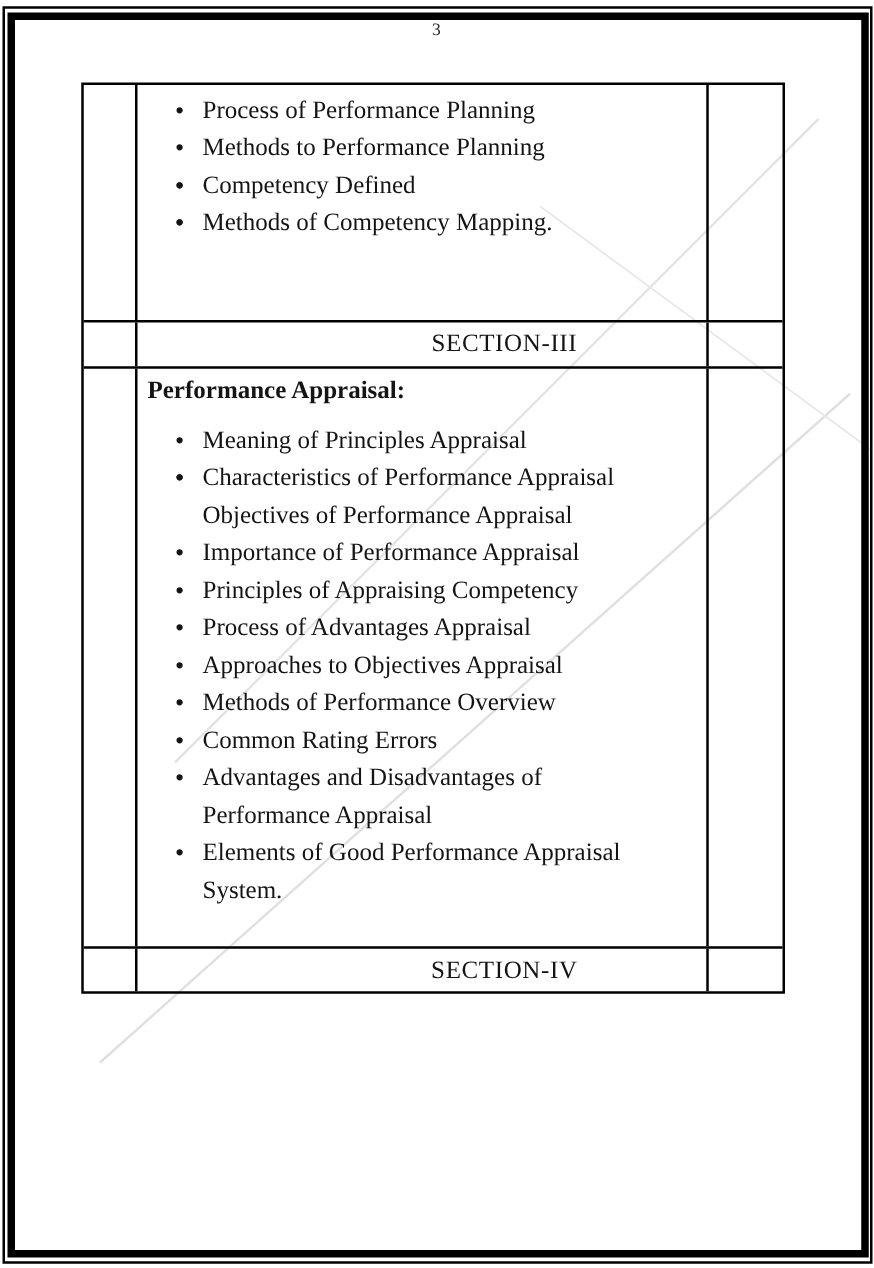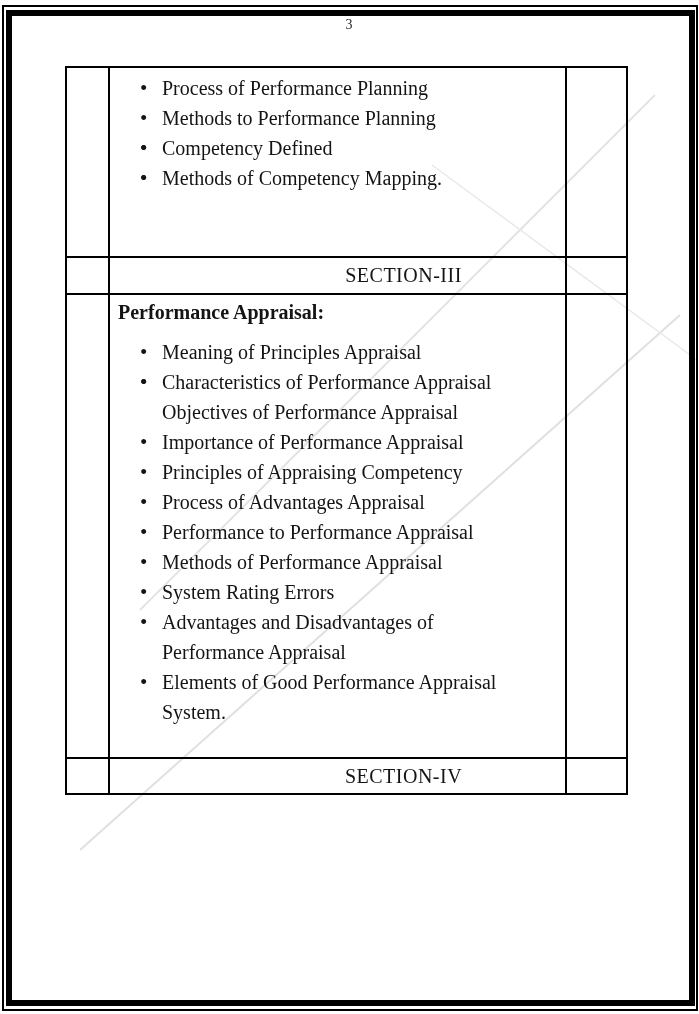--- a/index.html
+++ b/index.html
@@ -115,23 +115,23 @@
     <div class="c2">
       <div class="cell-heading">Performance Appraisal:</div>
       <ul class="bullets">
         <li><span class="bullet">•</span><span>Meaning of Principles Appraisal</span></li>
         <li><span class="bullet">•</span></li>
         <li><span class="bullet">•</span><span>Characteristics of Performance Appraisal
 Objectives of Performance Appraisal</span></li>
         <li><span class="bullet">•</span><span>Importance of Performance Appraisal</span></li>
         <li><span class="bullet">•</span><span>Principles of Appraising Competency</span></li>
         <li><span class="bullet">•</span><span>Process of Advantages Appraisal</span></li>
-        <li><span class="bullet">•</span><span>Performance to Performance Appraisal</span></li>
-        <li><span class="bullet">•</span><span>Methods of Performance Appraisal</span></li>
-        <li><span class="bullet">•</span><span>System Rating Errors</span></li>
+        <li><span class="bullet">•</span><span>Approaches to Objectives Appraisal</span></li>
+        <li><span class="bullet">•</span><span>Methods of Performance Overview</span></li>
+        <li><span class="bullet">•</span><span>Common Rating Errors</span></li>
         <li><span class="bullet">•</span><span>Advantages and Disadvantages of
 Performance Appraisal</span></li>
         <li><span class="bullet">•</span><span>Elements of Good Performance Appraisal
 System.</span></li>
       </ul>
     </div>
     <div class="c3"></div>
   </div>
 
   <div class="t-row r4 last">

